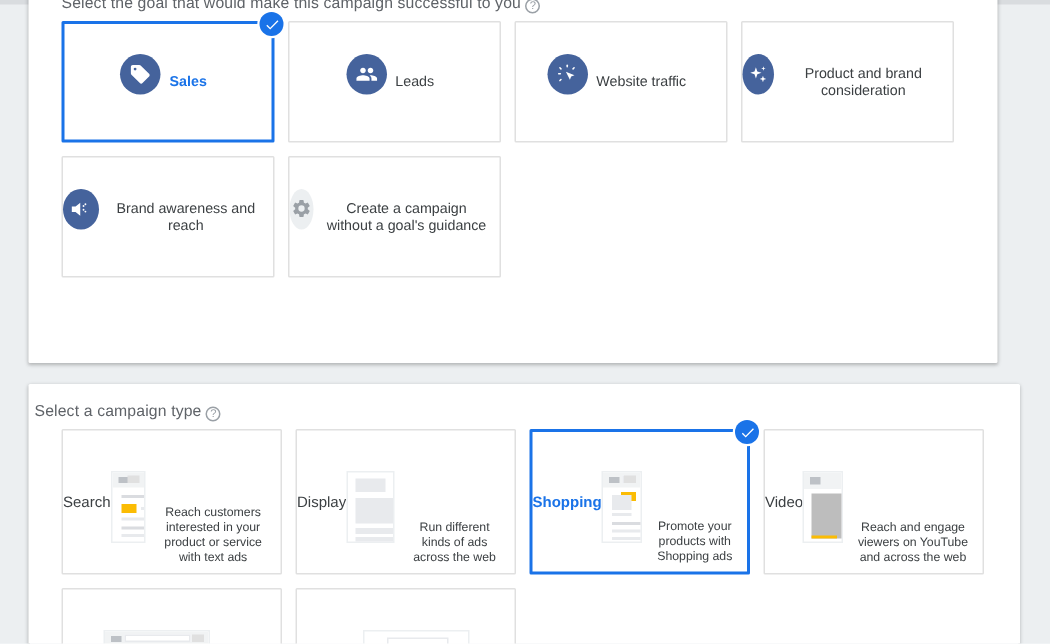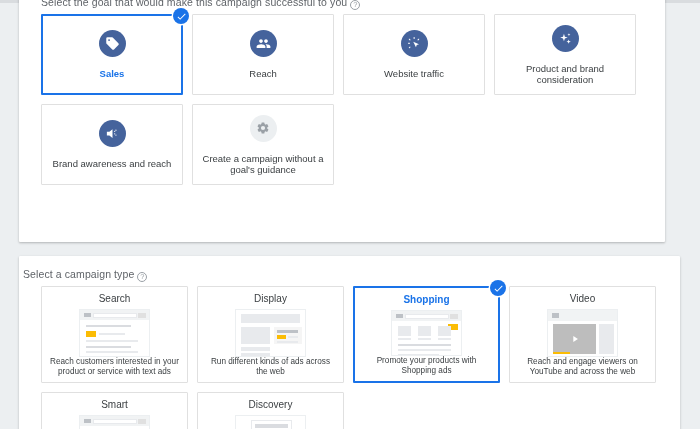--- a/index.html
+++ b/index.html
@@ -53,21 +53,21 @@
   .goal-grid {
     position: absolute; left: 22px; top: 40px;
     display: flex; flex-wrap: wrap; gap: 9px;
     width: 604px;
   }
   .goal-tile {
     position: relative;
     width: 142px; height: 81px;
     border: 1px solid #e0e0e0;
     background: #fff;
-    display: flex; flex-direction: column;
+    display: flex; flex-direction: row;
     align-items: center; justify-content: center;
     cursor: pointer;
     border-radius: 1px;
   }
   .goal-tile.selected {
     border: 2px solid #1a73e8;
   }
   .goal-ico {
     width: 27px; height: 27px; border-radius: 50%;
     background: #45639c;
@@ -95,21 +95,21 @@
   .type-grid {
     position: absolute; left: 22px; top: 30px;
     display: flex; flex-wrap: wrap; gap: 9px;
     width: 620px;
   }
   .type-tile {
     position: relative;
     width: 147px; height: 97px;
     border: 1px solid #e0e0e0;
     background: #fff;
-    display: flex; flex-direction: column; align-items: center;
+    display: flex; align-items: center;
     padding-top: 6px;
     cursor: pointer;
     border-radius: 1px;
   }
   .type-tile.selected { border: 2px solid #1a73e8; }
   .type-name {
     font-size: 10px; color: #3c4043; margin-bottom: 5px;
   }
   .type-tile.selected .type-name { color: #1a73e8; font-weight: bold; }
   .type-desc {
@@ -177,21 +177,21 @@
         </div>
         <div class="goal-name">Sales</div>
       </div>
 
       <div class="goal-tile">
         <div class="goal-ico">
           <svg width="15" height="15" viewBox="0 0 24 24">
               <path fill="#fff" d="M16 11c1.66 0 2.99-1.34 2.99-3S17.66 5 16 5s-3 1.34-3 3 1.34 3 3 3m-8 0c1.66 0 2.99-1.34 2.99-3S9.66 5 8 5 5 6.34 5 8s1.34 3 3 3m0 2c-2.33 0-7 1.17-7 3.5V19h14v-2.5c0-2.33-4.67-3.5-7-3.5m8 0c-.29 0-.62.02-.97.05 1.16.84 1.97 1.97 1.97 3.45V19h6v-2.5c0-2.33-4.67-3.5-7-3.5"></path>
             </svg>
         </div>
-        <div class="goal-name">Reach</div>
+        <div class="goal-name">Leads</div>
       </div>
 
       <div class="goal-tile">
         <div class="goal-ico">
           <svg width="15" height="15" viewBox="0 0 24 24">
             <g fill="#fff">
               <rect x="10.6" y="1.5" width="1.6" height="3.4" rx=".8"></rect>
               <rect x="3.4" y="4.1" width="1.6" height="3.2" rx=".8" transform="rotate(-45 4.2 5.7)"></rect>
               <rect x="1.5" y="10.6" width="3.4" height="1.6" rx=".8"></rect>
               <rect x="17.4" y="4.1" width="1.6" height="3.2" rx=".8" transform="rotate(45 18.2 5.7)"></rect>

